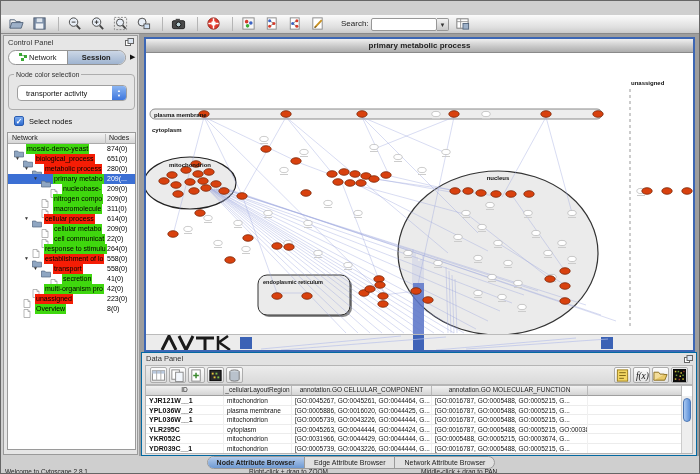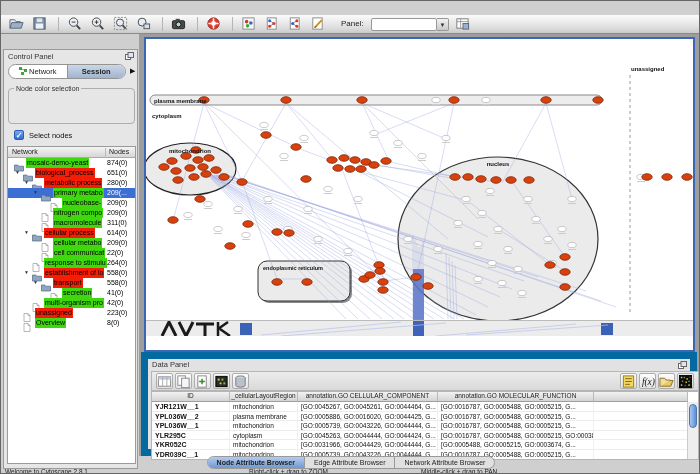--- a/index.html
+++ b/index.html
@@ -27,21 +27,21 @@
     border-bottom:1px solid #8a8a8a;
   }
   .tbicon { position:absolute; top:1px; width:17px; height:17px; display:inline-block; }
   .tbsep { position:absolute; top:2px; width:1px; height:14px; background:#b5b5b5; }
   .searchlbl { position:absolute; top:4px; font-size:8px; color:#222; }
   .searchbox { position:absolute; top:2.5px; width:66px; height:13px; background:#fff; border:1px solid #979797; border-radius:2px; font-size:8px; padding:0 2px; }
   .searcharrow { position:absolute; top:2.5px; width:12px; height:13px; background:linear-gradient(#f2f2f2,#c9c9c9); border:1px solid #979797; border-left:none; border-radius:0 2px 2px 0; font-size:6px; text-align:center; line-height:13px; color:#333; }
   
   .desktop { position:absolute; left:138px; top:33px; width:562px; height:422px; background:#9d9d9d; }
   
-  #control-panel { position:absolute; left:2px; top:34px; width:135px; height:420px; background:#e6e6e6; border:1px solid #9a9a9a;margin-top:14px; }
+  #control-panel { position:absolute; left:2px; top:34px; width:135px; height:420px; background:#e6e6e6; border:1px solid #9a9a9a; }
   .cp-head { position:relative; height:13px; font-size:7.5px; color:#333; padding:2px 0 0 4px; }
   .float-ic { position:absolute; right:3px; top:2px; width:9px; height:8px; }
   .cp-tabs { position:absolute; left:4px; top:14px; width:118px; height:15px; background:#fff; border:1px solid #949494; border-radius:8px; overflow:hidden; display:flex; }
   .cp-tab { flex:1; font-size:7.5px; text-align:center; line-height:14px; color:#222; }
   .cp-tab.sel { background:linear-gradient(#ccd7e6,#9fb4d0); font-weight:bold; border-left:1px solid #949494; }
   .cp-tab .netglyph { display:inline-block; vertical-align:-1px; margin-right:2px; }
   .cp-tabarrow { position:absolute; left:126px; top:17px; font-size:7px; color:#111; }
   .groupbox { position:absolute; left:4px; top:38px; width:127px; height:36px; border:1px solid #adadad; border-radius:4px; }
   .groupbox .legend { position:absolute; left:5px; top:-4px; background:#e6e6e6; padding:0 2px; font-size:7px; color:#333; }
   .combo { position:absolute; left:8px; top:10px; width:110px; height:16px; background:#fff; border:1px solid #9f9f9f; border-radius:4px; }
@@ -65,21 +65,21 @@
   .trow.sel .tcount { color:#fff; }
   
   #network-window { position:absolute; left:143px; top:36px; width:551px; height:315px; border:2px solid #3c66b4; background:#fff; }
   .nw-titlebar { position:relative; height:14px; background:linear-gradient(#efefef,#c6c6c6 60%,#adadad); border-bottom:1px solid #8a8a8a; }
   .nw-titlebar .tl { top:3px; width:7px; height:7px; }
   .nw-titlebar .tl.red{left:7px} .nw-titlebar .tl.yel{left:19px} .nw-titlebar .tl.grn{left:31px}
   .nw-title { position:absolute; left:0; right:0; top:2px; text-align:center; font-size:8px; font-weight:bold; color:#222; }
   .nw-canvas { position:relative; width:547px; height:281px; background:#fff; overflow:hidden; }
   .nw-strip { position:relative; width:547px; height:16px; background:#ececec; border-top:1px solid #bbb; overflow:hidden; }
   
-  #data-panel { position:absolute; left:140px; top:351px; width:556px; height:104px; background:#e2e2e2; border:7px solid #0369a1; }
+  #data-panel { position:absolute; left:140px; top:351px; width:556px; height:104px; background:#e2e2e2; border:1px solid #0369a1; }
   .dp-head { position:relative; height:11px; font-size:7.5px; color:#333; padding:1px 0 0 4px; }
   .dp-toolbar { position:absolute; left:3px; top:12px; width:548px; height:20px; background:linear-gradient(#ececec,#d9d9d9); border:1px solid #b5b5b5; }
   .dpicon { position:absolute; top:1px; width:17px; height:16px; border:1px solid #adadad; border-radius:2px; background:linear-gradient(#fdfdfd,#e2e2e2); }
   .dp-table { position:absolute; left:3px; top:32px; width:548px; height:69px; background:#fff; border:1px solid #b5b5b5; overflow:hidden; }
   .dth { position:absolute; top:0; height:10px; background:linear-gradient(#f2f2f2,#d4d4d4); border-right:1px solid #b9b9b9; border-bottom:1px solid #9f9f9f; font-size:6.5px; color:#222; text-align:center; overflow:hidden; white-space:nowrap; }
   .dtr { position:absolute; left:0; width:536px; height:9.6px; border-bottom:1px solid #ececec; }
   .dtc { position:absolute; top:0; height:9.6px; font-size:6.5px; color:#111; overflow:hidden; white-space:nowrap; padding:1px 0 0 3px; border-right:1px solid #f0f0f0; }
   .dtc.id { font-weight:bold; font-size:7px; }
   .dp-scroll { position:absolute; right:0; top:10px; width:11px; height:59px; background:#eee; border-left:1px solid #ccc; }
   .dp-thumb { position:absolute; left:1px; top:2px; width:8px; height:24px; border-radius:4px; background:linear-gradient(90deg,#a9c8f2,#5b8fd8); border:1px solid #4a76b4; }
@@ -165,21 +165,21 @@
           <line x1="6" y1="8" x2="10.5" y2="11" stroke="#888"></line>
           <circle cx="10.5" cy="5" r="1.6" fill="#d43a2a"></circle>
           <circle cx="6" cy="8" r="1.6" fill="#3a62c4"></circle>
           <circle cx="10.5" cy="11" r="1.6" fill="#d43a2a"></circle>
         </svg></span>
       <span class="tbicon" style="left:309px"><svg width="15" height="15" viewBox="0 0 16 16">
           <rect x="3" y="2" width="10" height="12" fill="#fff" stroke="#8a8a8a"></rect>
           <line x1="5" y1="12.5" x2="12.5" y2="4.5" stroke="#c89020" stroke-width="2"></line>
           <line x1="5" y1="12.5" x2="6.5" y2="11" stroke="#333" stroke-width="1"></line>
         </svg></span>
-      <span class="searchlbl" style="left:340px">Panel:</span>
+      <span class="searchlbl" style="left:340px">Search:</span>
       <input class="searchbox" style="left: 370px;" value="">
       <span class="searcharrow" style="left:436px">▼</span>
       <span class="tbicon" style="left:454px"><svg width="15" height="15" viewBox="0 0 16 16">
           <rect x="2" y="3" width="12" height="10" fill="#fff" stroke="#777"></rect>
           <line x1="2" y1="6" x2="14" y2="6" stroke="#999"></line>
           <line x1="6" y1="3" x2="6" y2="13" stroke="#999"></line>
           <rect x="8.5" y="8" width="6" height="6" fill="#9db0c8" stroke="#56687e"></rect>
         </svg></span>
     </div>
 
@@ -200,20 +200,24 @@
             <rect x="0" y="0" width="3" height="3" fill="#3cab35"></rect>
             <rect x="5" y="2" width="3" height="3" fill="#3cab35"></rect>
             <rect x="2" y="5" width="3" height="3" fill="#3cab35"></rect>
             <line x1="2" y1="2" x2="6" y2="3" stroke="#2a7a25" stroke-width=".6"></line>
           </svg><span>Network</span></div>
         <div class="cp-tab sel"><span>Session</span></div>
       </div>
     <span class="cp-tabarrow">▶</span>
     <div class="groupbox">
       <span class="legend">Node color selection</span>
+      <div class="combo">
+        <span class="cval">transporter activity</span>
+        <span class="cbtn">▲<br>▼</span>
+      </div>
     </div>
     <div class="checkrow">
       <span class="checkbox">✓</span>
       <span class="checklbl">Select nodes</span>
     </div>
     <div class="treewrap">
       <div class="theader">
         <span class="h1">Network</span>
         <span class="h2">Nodes</span>
       </div>
@@ -351,20 +355,26 @@
                 <path d="M5 0.5 V2.5 H7" fill="none" stroke="#999" stroke-width=".7"></path>
               </svg></span>
             <span class="tlabel green" style="left:27px">Overview</span>
             <span class="tcount">8(0)</span>
           </div>
         </div>
     </div>
   </div>
 
   <div id="network-window">
+    <div class="nw-titlebar">
+      <span class="tl red"></span>
+      <span class="tl yel"></span>
+      <span class="tl grn"></span>
+      <span class="nw-title">primary metabolic process</span>
+    </div>
     <div class="nw-canvas">
       <svg id="graph" width="547" height="281" viewBox="0 0 547 281">
           <rect x="4" y="56" width="452" height="10" rx="5" fill="#ededed" stroke="#8a8a8a"></rect>
           <rect x="114" y="224" width="92" height="40" rx="9" fill="#8a8a8a"></rect>
           <rect x="112" y="222" width="92" height="40" rx="9" fill="#ebebeb" stroke="#333"></rect>
           <ellipse cx="44" cy="130" rx="46" ry="26" fill="#ebebeb" stroke="#222" stroke-width="1.2"></ellipse>
           <ellipse cx="352" cy="200" rx="100" ry="82" fill="#ebebeb" stroke="#333" stroke-width="1.2"></ellipse>
           <line x1="484" y1="36" x2="484" y2="276" stroke="#999" stroke-dasharray="3 3"></line>
           <line x1="58" y1="132" x2="200" y2="280" stroke="#99a4de" stroke-width=".7" stroke-opacity=".55"></line>
           <line x1="58" y1="132" x2="212" y2="280" stroke="#99a4de" stroke-width=".7" stroke-opacity=".55"></line>

